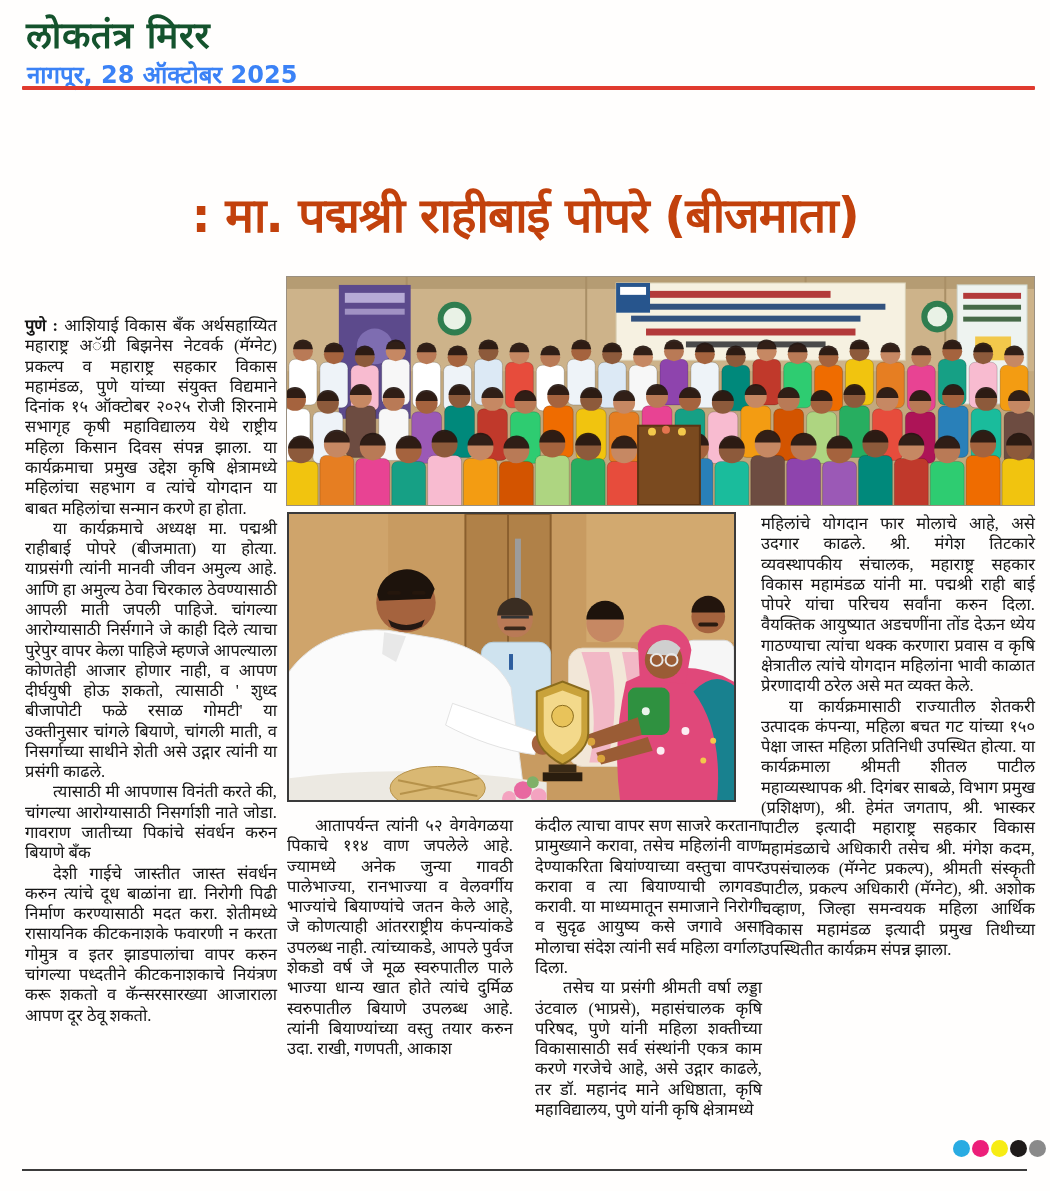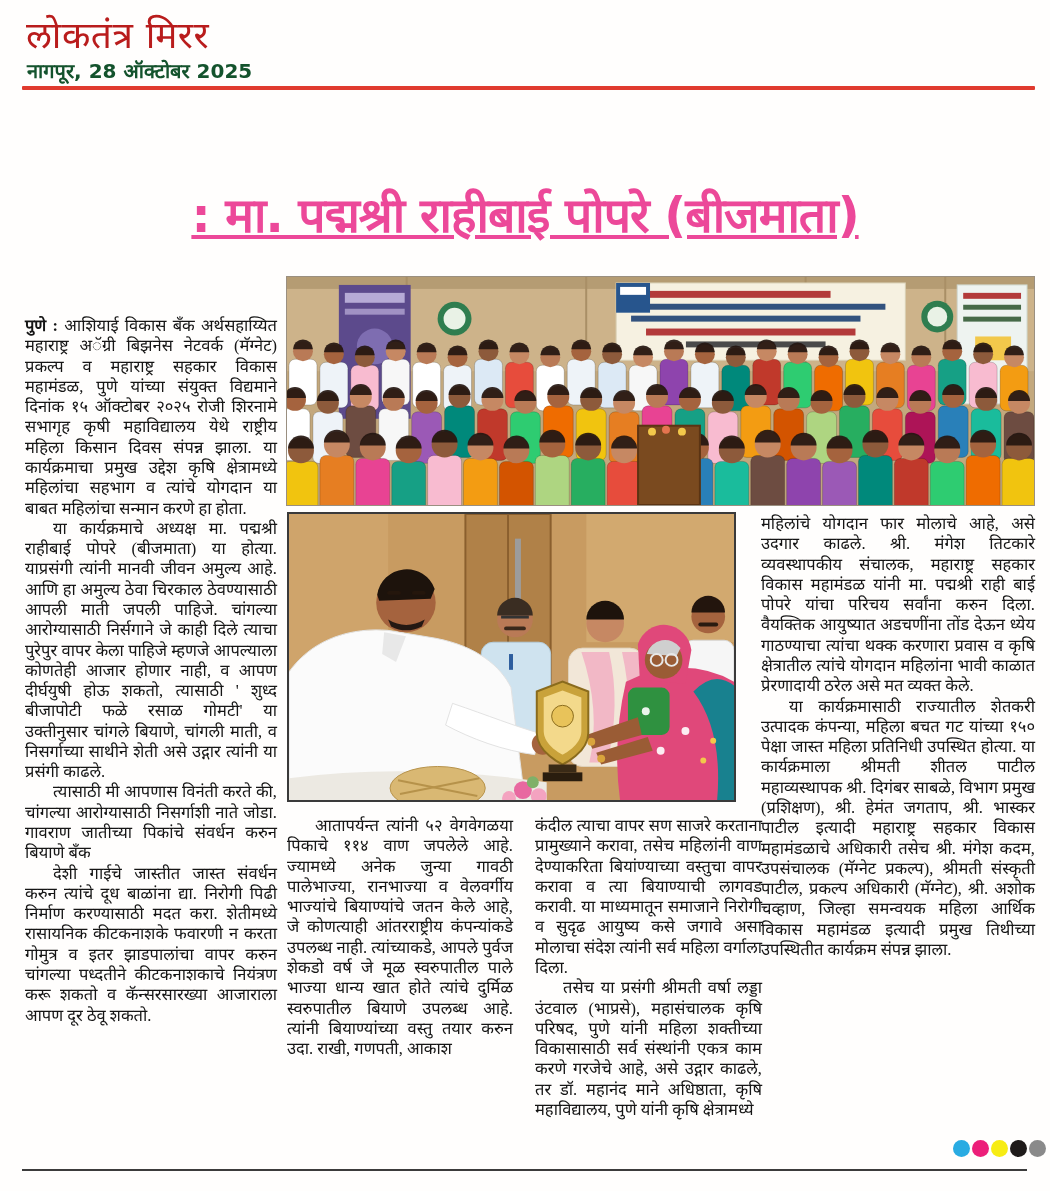--- a/index.html
+++ b/index.html
@@ -6,44 +6,43 @@
   html,body { background:#ffffff; }
   body { font-family:"Liberation Serif","DejaVu Serif",serif; color:#1b1b1b; }
   .page {
     position:relative; width:1050px; height:1191px; margin:0 auto;
     background:#fffefd; overflow:hidden;
   }
   
   .masthead-title {
     position:absolute; left:26px; top:8px;
     font-family:"DejaVu Sans","Liberation Sans",sans-serif;
-    font-size:37px; font-weight:normal; color:#b91c1c; letter-spacing:0.5px;
+    font-size:37px; font-weight:bold; color:#14532d; letter-spacing:0.5px;
   }
   .dateline {
     position:absolute; left:27px; top:57px;
     font-family:"DejaVu Sans","Liberation Sans",sans-serif;
-    font-size:20px; font-weight:bold; color:#14532d;
+    font-size:24px; font-weight:bold; color:#3b82f6;
   }
   .red-rule {
     position:absolute; left:22px; top:86px; width:1013px; height:4px;
     background:#e03a2e; border-radius:1px;
   }
   
   .headline {
     position:absolute; left:12px; top:96px; width:1026px;
     font-size:58px; line-height:1.25; font-weight:900; color:#000;
     text-align:center; font-family:"DejaVu Sans","Liberation Sans",sans-serif;
     letter-spacing:-1px;
   }
   .subheadline {
     position:absolute; left:12px; top:184px; width:1026px;
-    font-size:48px; line-height:1.3; font-weight:900; color:#ec4899;
+    font-size:48px; line-height:1.3; font-weight:900; color:#c2410c;
     text-align:center; font-family:"DejaVu Sans","Liberation Sans",sans-serif;
     letter-spacing:-1px;
-    text-decoration:underline;
   }
   
   .bodytext { font-size:16.5px; line-height:1.23; text-align:justify; color:#151515; }
   .bodytext p { margin:0; }
   .bodytext p.indent { text-indent:1.7em; }
   .bodytext b.lead { font-weight:bold; }
   .col1 { position:absolute; left:25px;  top:272px; width:252px;margin-top:44px; }
   .col2 { position:absolute; left:287px; top:816px; width:226px; }
   .col3 { position:absolute; left:535px; top:816px; width:227px; }
   .col4 { position:absolute; left:761px; top:514px; width:274px; }

